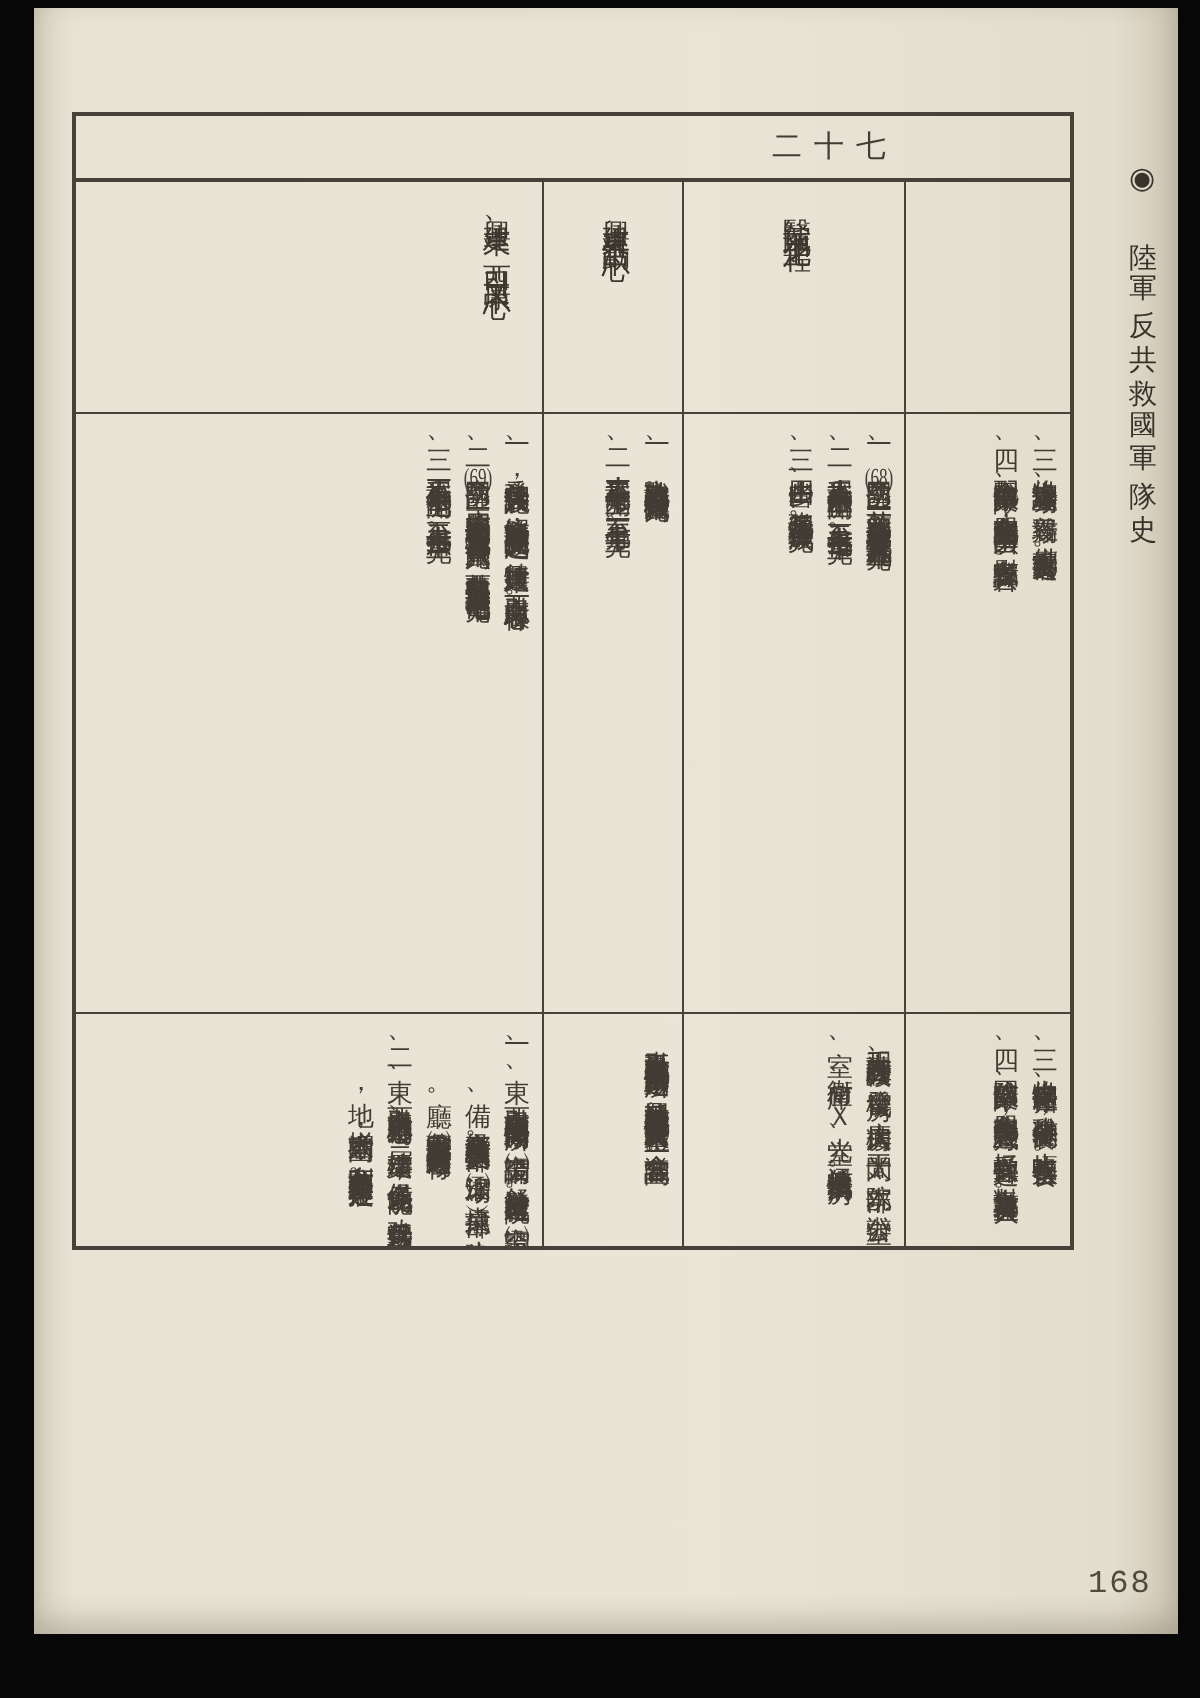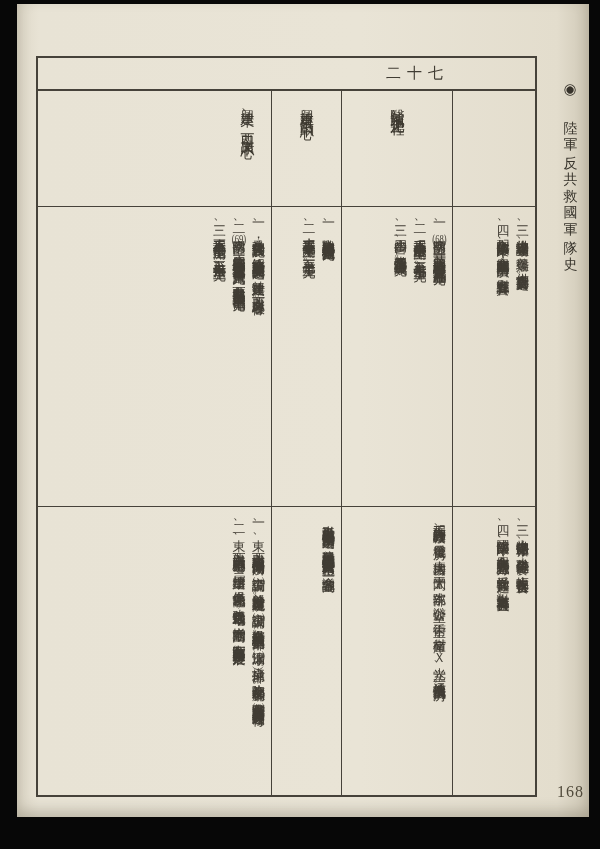--- a/index.html
+++ b/index.html
@@ -9,21 +9,21 @@
     font-family:"Liberation Serif","DejaVu Serif",serif;
   }
   .paper {
     position:absolute; left:17px; top:4px; width:572px; height:813px;
     background:linear-gradient(90deg,#ddd7c7 0,#e8e3d5 22px,#e9e4d6 60%,#e3ddcd 540px,#cfc8b6 100%);
     box-shadow:inset 0 -6px 14px rgba(60,50,30,.25);
     color:#3c382f;
   }
   
   .table {
-    position:absolute; left:19px; top:52px; width:501px; height:741px;
+    position:absolute; left:19px; top:52px; width:501px; height:569px;
     border:2px solid #46423a; box-sizing:border-box;
     display:flex; flex-direction:column;
   }
   .band { height:31px; border-bottom:2px solid #46423a; position:relative; flex:none; }
   .folio {
     position:absolute; top:6px; right:86px;
     font-size:15px; letter-spacing:6px; color:#403c33;
   }
   .grid { display:flex; flex:1; min-height:0; }
   .col { display:flex; flex-direction:column; box-sizing:border-box; }
@@ -51,22 +51,22 @@
   .cell.flush p { text-indent:0; padding-top:0; }
   .tcy { text-combine-upright:all; -webkit-text-combine:horizontal; }
   
   .side-title {
     position:absolute; left:544px; top:76px; height:400px;
     writing-mode:vertical-rl; font-size:14px; letter-spacing:17px;
     color:#37332b;
   }
   .side-title .emblem { font-size:15px; letter-spacing:12px; }
   .page-number {
-    position:absolute; left:540px; top:779px;
-    font-size:16px; color:#504a3b; letter-spacing:1px;
+    position:absolute; left:527px; top:779px;
+    font-size:16px; color:#504a3b; letter-spacing:1px;font-family:Liberation Mono, monospace;
   }
 </style>
 </head>
 <body>
 
 <div class="paper">
 
   <div class="side-title">
     <span class="emblem">◉</span><span>陸軍反共救國軍隊史</span>
   </div>

